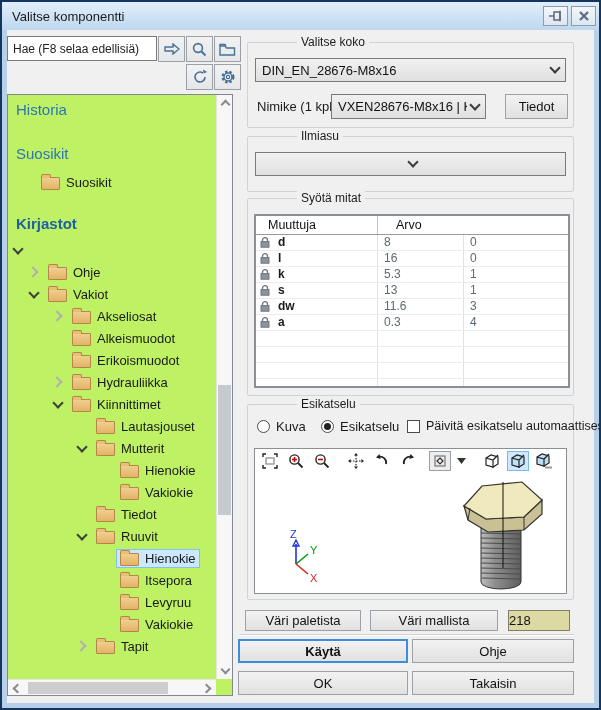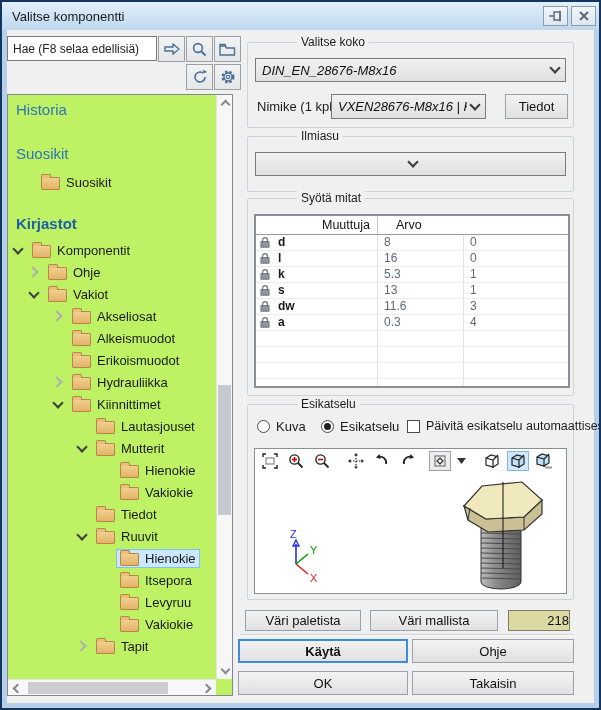--- a/index.html
+++ b/index.html
@@ -36,51 +36,51 @@
   .sarrow.up::before{transform:rotate(-135deg);margin-top:3px;}
   .sarrow.down::before{transform:rotate(45deg);margin-top:-3px;}
   .sarrow.left::before{transform:rotate(135deg);margin-left:3px;}
   .sarrow.right::before{transform:rotate(-45deg);margin-left:-3px;}
   .vthumb{position:absolute;right:1px;width:13px;background:#c5c9d0;}
   .hthumb{position:absolute;top:2px;height:12px;background:#cdcdcd;}
 
   
   .group{position:absolute;border:1px solid #cfd3d8;border-radius:2px;}
   .glabel{position:absolute;top:-8px;left:9px;background:#f0f0f0;padding:0 4px;font-size:12px;color:#1b1b1b;margin-left:40px;}
-  .combo{position:absolute;height:24px;background:linear-gradient(#f1f1f1,#e0e0e0);border:1px solid #7a7a7a;display:flex;align-items:center;padding:9px 6px;overflow:hidden;font-style:italic;}
+  .combo{position:absolute;height:24px;background:linear-gradient(#f1f1f1,#e0e0e0);border:1px solid #7a7a7a;display:flex;align-items:center;padding:9px 6px;overflow:hidden;}
   .combo .val{font-size:13px;color:#111;flex:1;white-space:nowrap;overflow:hidden;}
   .cbx{width:8px;height:8px;flex:none;border-right:2px solid #3c3c3c;border-bottom:2px solid #3c3c3c;transform:rotate(45deg);margin-top:-4px;margin-left:4px;}
   .btn{position:absolute;background:linear-gradient(#f2f2f2,#e1e1e1);border:1px solid #9ba1a7;display:flex;align-items:center;justify-content:center;font-size:13px;color:#111;}
   .btn.default{border:2px solid #3e8ddd;font-weight:bold;}
   .lbl{position:absolute;font-size:13px;color:#1b1b1b;white-space:nowrap;}
 
   
   .mtable{position:absolute;left:247px;top:184px;width:316px;height:174px;background:#fff;border:2px solid #8a8f96;overflow:hidden;}
   .mhead{display:grid;grid-template-columns:122px 86px 1fr;height:19px;border-bottom:1px solid #9a9a9a;}
   .mhead span{font-size:12.5px;color:#111;padding-left:18px;line-height:19px;border-right:1px solid #c4c4c4;overflow:hidden;}
-  .mhead span:first-child{padding-left:18px;margin-left:48px;}
+  .mhead span:first-child{padding-left:12px;}
   .mhead span:last-child{border-right:none;}
   .mrow{display:grid;grid-template-columns:18px 104px 86px 1fr;height:16px;border-bottom:1px solid #ededed;}
   .mrow .c{font-size:12px;line-height:15px;overflow:hidden;border-right:1px solid #e2e2e2;}
   .mrow .c:last-child{border-right:none;}
   .mrow .lockc{display:flex;align-items:center;justify-content:center;border-right:none;}
   .mrow .name{font-weight:bold;color:#1a1a1a;padding-left:4px;}
   .mrow .v{color:#5d6975;padding-left:6px;}
 
   
   .radio{position:absolute;width:13px;height:13px;border:1px solid #4b4b4b;border-radius:50%;background:#fff;}
   .radio.on::before{content:"";position:absolute;left:2px;top:2px;width:7px;height:7px;border-radius:50%;background:#222;}
   .checkbox{position:absolute;width:13px;height:13px;border:1px solid #4b4b4b;background:#fff;}
   .pframe{position:absolute;left:247px;top:418px;width:313px;height:146px;background:#fff;border:1px solid #8a8f96;}
   .ptoolbar{position:absolute;left:0;top:0;width:100%;height:23px;display:flex;align-items:center;gap:4px;padding:0 4px;}
   .pt{width:22px;height:20px;display:flex;align-items:center;justify-content:center;}
   .pt.hilite{background:#cfe8ff;border:1px solid #7cb8ec;}
   .canvas{position:absolute;left:1px;top:23px;width:309px;height:120px;background:#fff;}
   .sep{position:absolute;height:2px;border-top:1px solid #d2d2d2;border-bottom:1px solid #fdfdfd;}
-  .swatch{position:absolute;background:#dcd9a2;border:1px solid #7e7e66;display:flex;align-items:center;justify-content:flex-end;font-size:13px;color:#111;}
+  .swatch{position:absolute;background:#dcd9a2;border:1px solid #7e7e66;display:flex;align-items:center;justify-content:flex-start;font-size:13px;color:#111;}
 </style>
 </head>
 <body>
 
 <div class="dialog">
   <div class="titlebar">
     <span class="title">Valitse komponentti</span>
     <span class="tbtn">
       <svg width="14" height="12" viewBox="0 0 14 12">
           <rect x="5" y="2" width="6" height="8" fill="none" stroke="#5d6b7c" stroke-width="1.5"></rect>
@@ -138,24 +138,20 @@
         <span class="hl">
             <span class="folder"></span>
         <span class="tlabel">Suosikit</span>
           </span>
       </div>
       <div class="thead bold" style="top:120px;">Kirjastot</div>
       <div id="tree-items" style="position:absolute;left:0;top:144px;width:208px;">
           <div class="trow">
             <span class="tsp"></span>
             <span class="chev expanded"></span>
-            <span class="hl">
-              <span class="folder"></span>
-              <span class="tlabel">Komponentit</span>
-            </span>
           </div>
           <div class="trow">
             <span class="tsp" style="width: 16px;"></span>
             <span class="chev collapsed"></span>
             <span class="hl">
               <span class="folder"></span>
               <span class="tlabel">Ohje</span>
             </span>
           </div>
           <div class="trow">

